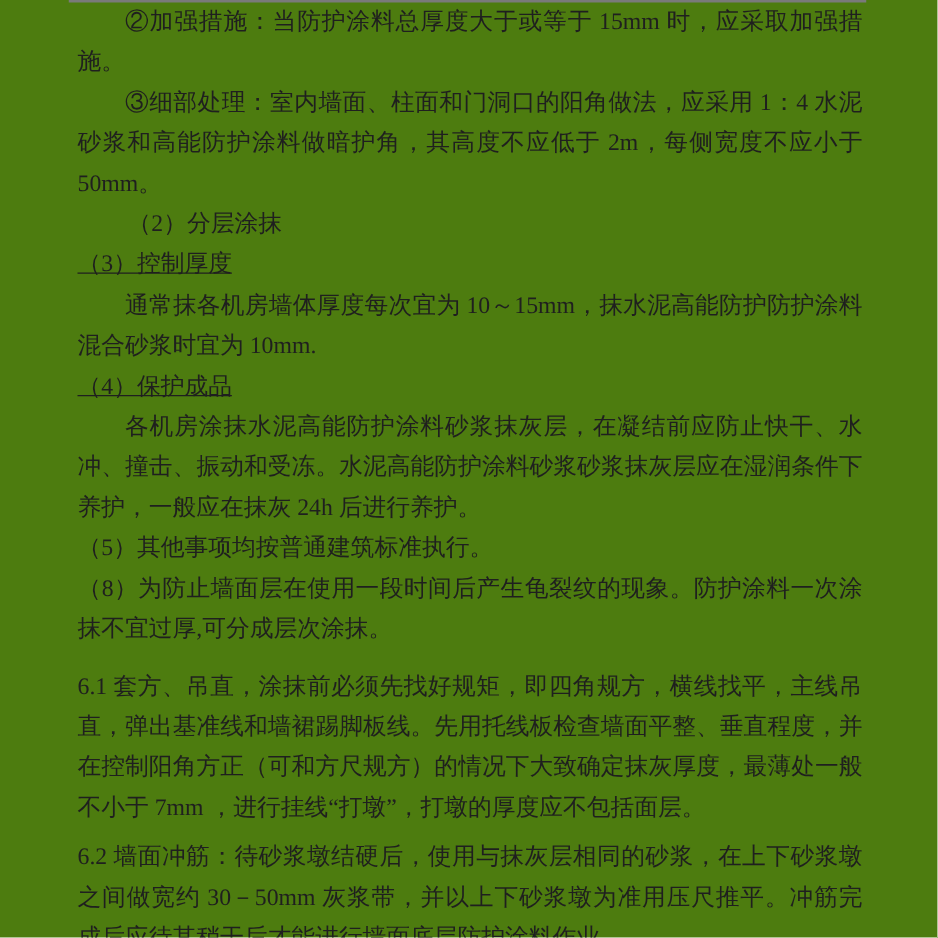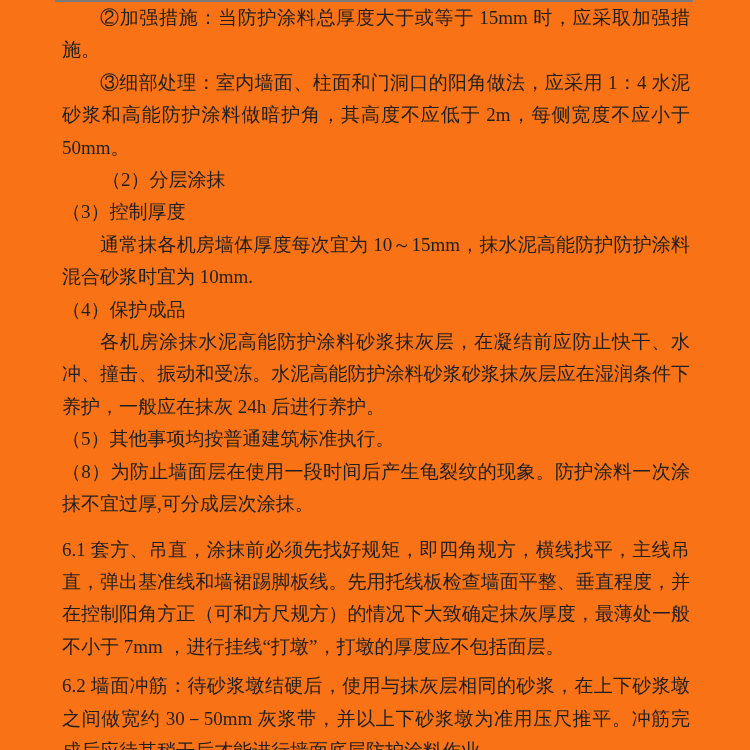--- a/index.html
+++ b/index.html
@@ -8,21 +8,21 @@
     width: 750px;
     height: 750px;
     overflow: hidden;
     background: #ffffff;
     font-family: "Liberation Serif", "DejaVu Serif", serif;
   }
   .page {
     position: relative;
     width: 750px;
     height: 750px;
-    background: #f97316;
+    background: #4d7c0f;
   }
   .top-rule {
     position: absolute;
     top: 0;
     left: 55px;
     width: 638px;
     height: 2px;
     background: #7a7a7a;
   }
   .doc {
@@ -43,22 +43,22 @@
 </style>
 </head>
 <body style="background: rgb(255, 255, 255);">
 
 <div class="page">
   <div class="top-rule" style="background: rgb(122, 122, 122);"></div>
   <div class="doc" style="color: rgb(31, 31, 31);">
       <p class="para" style="text-indent: 2em;">②加强措施：当防护涂料总厚度大于或等于 15mm 时，应采取加强措施。</p>
       <p class="para" style="text-indent: 2em;">③细部处理：室内墙面、柱面和门洞口的阳角做法，应采用 1：4 水泥砂浆和高能防护涂料做暗护角，其高度不应低于 2m，每侧宽度不应小于 50mm。</p>
       <p class="para" style="text-indent: 0px; margin-left: 40px;">（2）分层涂抹</p>
-      <p class="para" style="text-indent: 0px;">（3）控制厚度</p>
+      <p class="para" style="text-indent: 0px; text-decoration: underline;">（3）控制厚度</p>
       <p class="para" style="text-indent: 2em;">通常抹各机房墙体厚度每次宜为 10～15mm，抹水泥高能防护防护涂料混合砂浆时宜为 10mm.</p>
-      <p class="para" style="text-indent: 0px;">（4）保护成品</p>
+      <p class="para" style="text-indent: 0px; text-decoration: underline;">（4）保护成品</p>
       <p class="para" style="text-indent: 2em;">各机房涂抹水泥高能防护涂料砂浆抹灰层，在凝结前应防止快干、水冲、撞击、振动和受冻。水泥高能防护涂料砂浆砂浆抹灰层应在湿润条件下养护，一般应在抹灰 24h 后进行养护。</p>
       <p class="para" style="text-indent: 0px;">（5）其他事项均按普通建筑标准执行。</p>
       <p class="para" style="text-indent: 0px;">（8）为防止墙面层在使用一段时间后产生龟裂纹的现象。防护涂料一次涂抹不宜过厚,可分成层次涂抹。</p>
       <p class="para" style="text-indent: 0px; margin-top: 13px;">6.1 套方、吊直，涂抹前必须先找好规矩，即四角规方，横线找平，主线吊直，弹出基准线和墙裙踢脚板线。先用托线板检查墙面平整、垂直程度，并在控制阳角方正（可和方尺规方）的情况下大致确定抹灰厚度，最薄处一般不小于 7mm ，进行挂线“打墩”，打墩的厚度应不包括面层。</p>
       <p class="para" style="text-indent: 0px; margin-top: 7px;">6.2 墙面冲筋：待砂浆墩结硬后，使用与抹灰层相同的砂浆，在上下砂浆墩之间做宽约 30－50mm 灰浆带，并以上下砂浆墩为准用压尺推平。冲筋完成后应待其稍干后才能进行墙面底层防护涂料作业。</p>
     </div>
 </div>
 
 </body></html>

